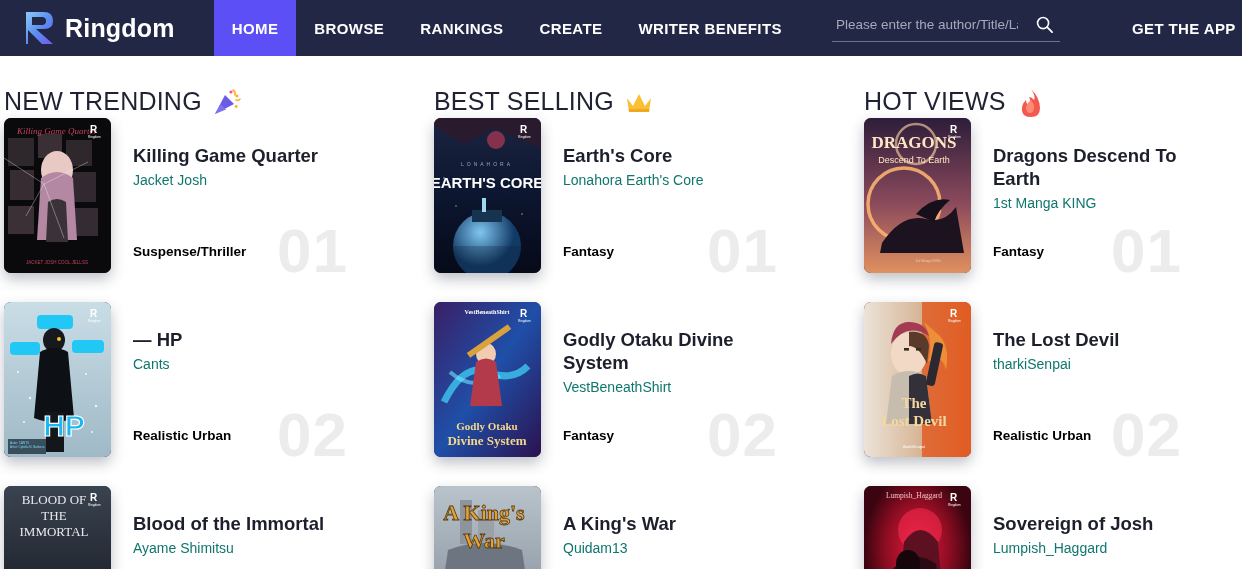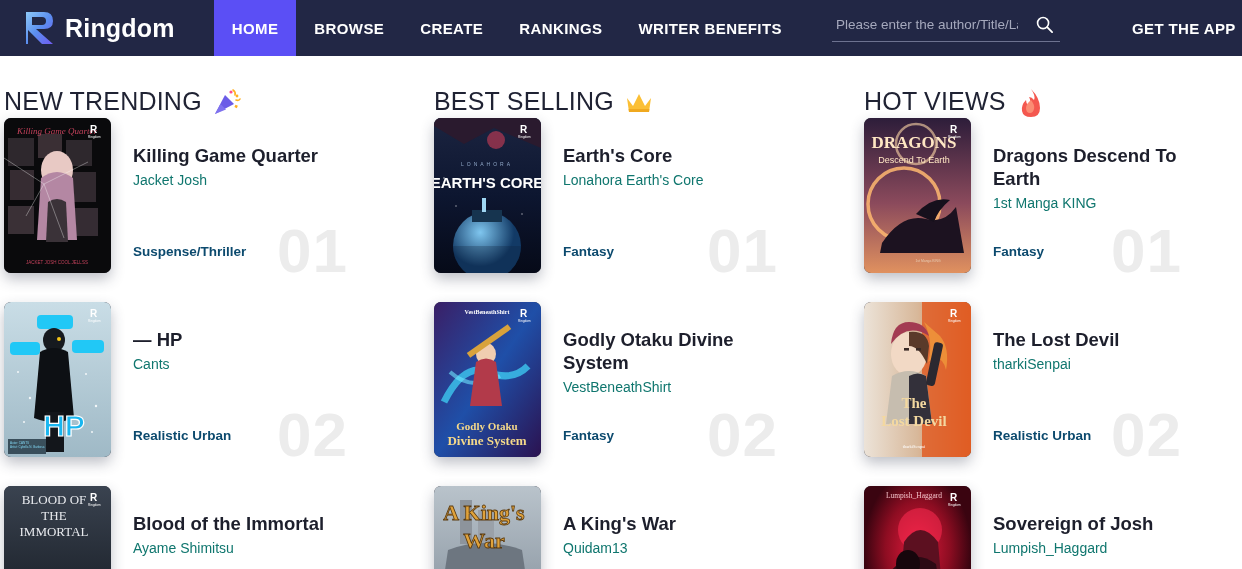--- a/index.html
+++ b/index.html
@@ -143,21 +143,21 @@
     margin-top: 5px;
     position: relative;
     z-index: 2;
     white-space: nowrap;
   }
   .book-genre {
     position: absolute;
     left: 0; bottom: 14px;
     font-size: 13.5px;
     font-weight: 700;
-    color: #0c4a6e;
+    color: #000000;
     z-index: 2;
     cursor: pointer;
     margin-top: 13px;
   }
   .rank-number {
     position: absolute;
     right: 82px; bottom: -13px;
     font-size: 62px;
     font-weight: 700;
     color: #ececec;
@@ -185,22 +185,22 @@
         <path d="M4 2 L22 2 Q31 2 31 11 Q31 19 22 19 L14 19 L31 34 L20 34 L6 20 L6 34 L4 34 Z" fill="url(#lg1)"></path>
         <path d="M10 7 L20 7 Q24 7 24 11 Q24 15 20 15 L10 15 Z" fill="#222745"></path>
       </svg>
     </span>
     <span class="brand-name">Ringdom</span>
   </div>
 
   <div class="nav-links">
     <div class="nav-link active">HOME</div>
     <div class="nav-link">BROWSE</div>
+    <div class="nav-link">RANKINGS</div>
     <div class="nav-link">CREATE</div>
-    <div class="nav-link">RANKINGS</div>
     <div class="nav-link">WRITER BENEFITS</div>
   </div>
 
   <div class="search-wrap">
     <div class="search-box">
       <input class="search-input" type="text" placeholder="Please enter the author/Title/Label" style="">
       <span class="search-icon">
         <svg viewBox="0 0 20 20" xmlns="http://www.w3.org/2000/svg">
           <circle cx="8.5" cy="8.5" r="5.8" fill="none" stroke="#ffffff" stroke-width="1.7"></circle>
           <line x1="12.8" y1="12.8" x2="18" y2="18" stroke="#ffffff" stroke-width="1.9" stroke-linecap="round"></line>

